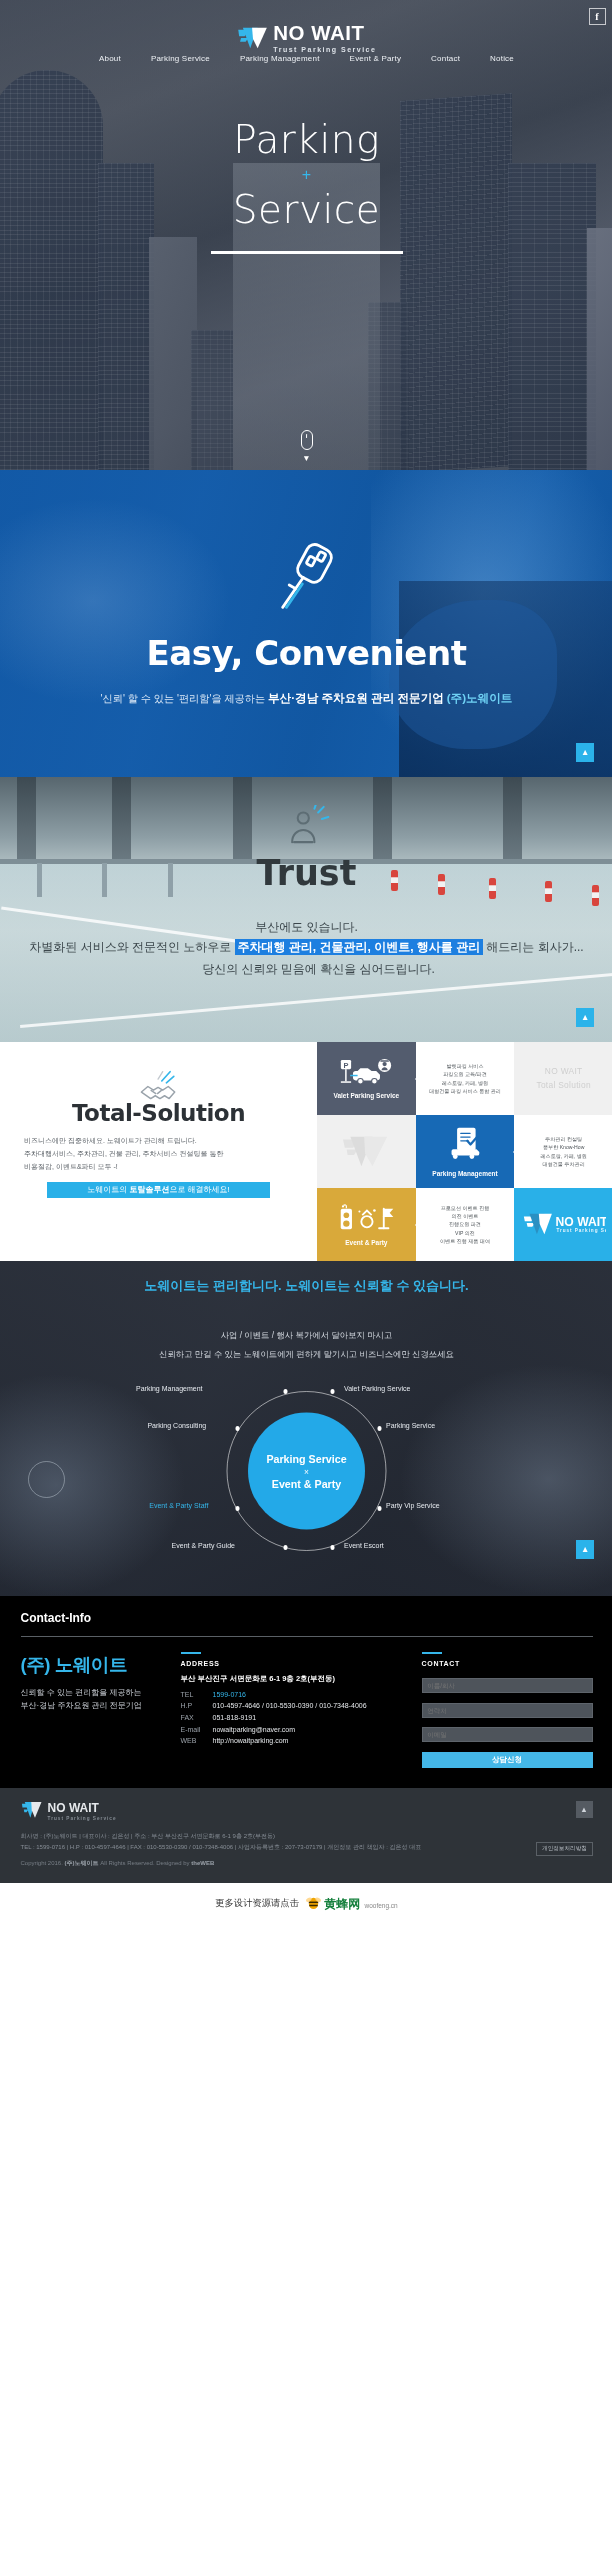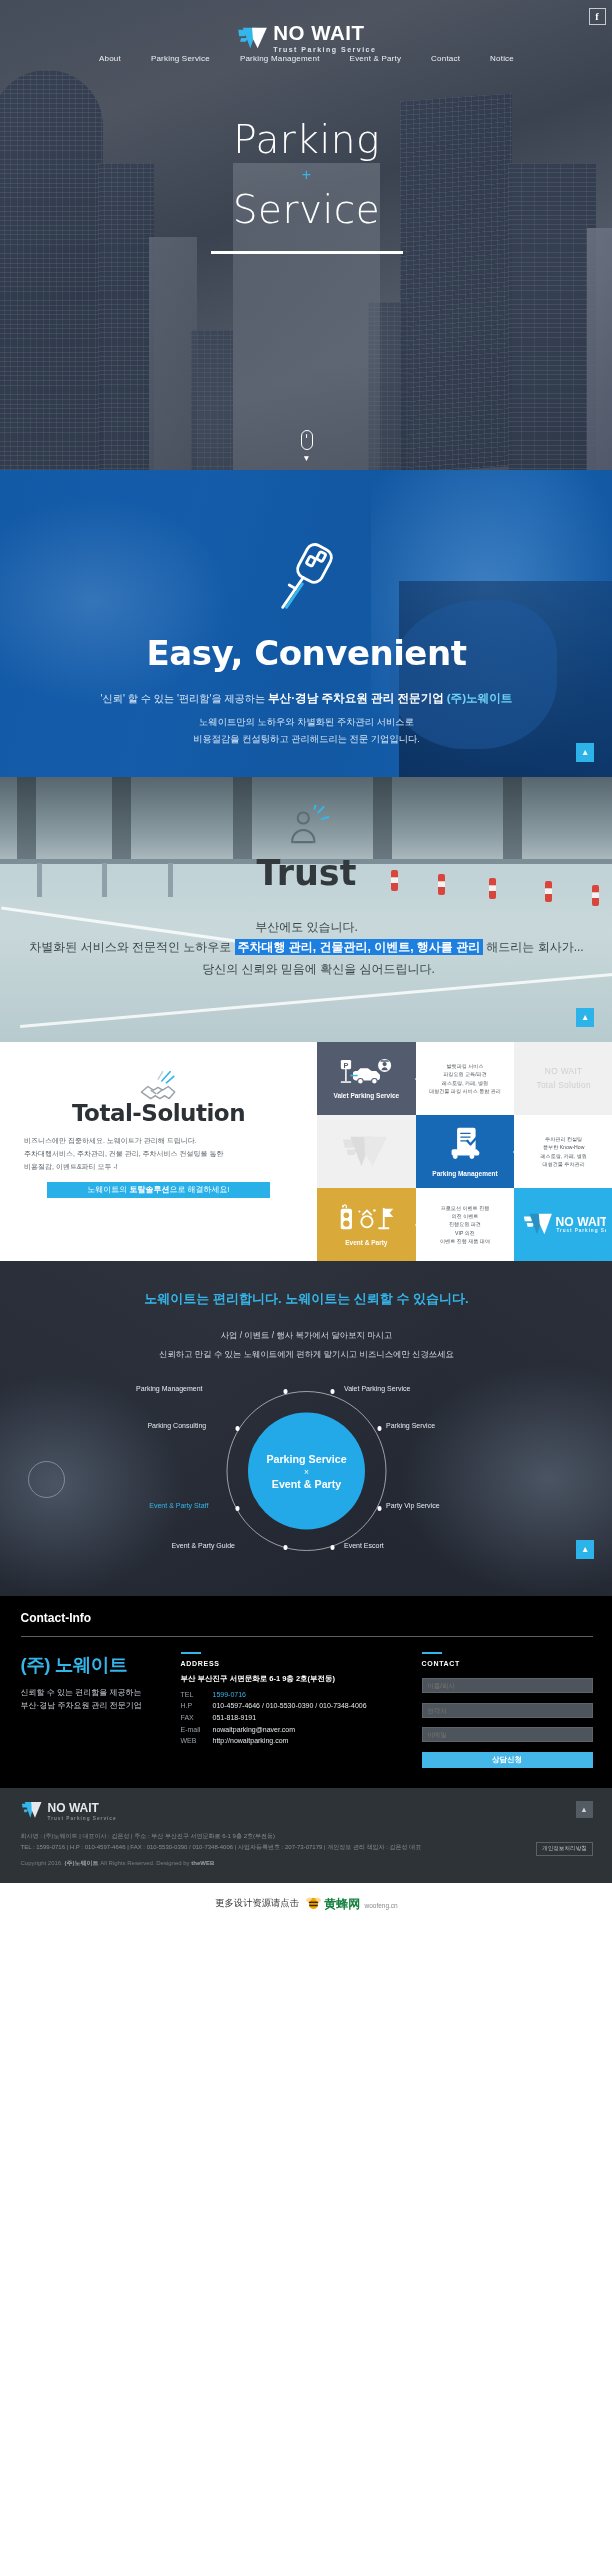--- a/index.html
+++ b/index.html
@@ -182,21 +182,21 @@
   }
   .grey-tot{ font-size:8.4px; line-height:1.6; letter-spacing:0.3px;}
 
   
   .diagram{
     position:relative; height:335px; overflow:hidden;
     background:
       linear-gradient(rgba(40,45,55,.88), rgba(32,37,47,.92)),
       linear-gradient(110deg,#3b4250 0%,#565e6d 35%,#2e3440 65%,#4a515f 100%);
   }
-  .dg-h{ position:absolute; top:29px; left:0; right:0; text-align:center; z-index:4;
+  .dg-h{ position:absolute; top:16px; left:0; right:0; text-align:center; z-index:4;
     color:#35b6ea; font-size:13px; font-weight:bold; }
   .dg-p{ position:absolute; left:0; right:0; text-align:center; z-index:4;
     color:#d6dbe2; font-size:8.4px; line-height:1.9;}
   .dg-p.a{ top:48px;} .dg-p.b{ top:67px;} .dg-p.c{ top:86px;}
   .circle-wrap{ position:absolute; top:126px; left:50%; transform:translateX(-50%); width:307px; height:168px; z-index:4;}
   .ring{ position:absolute; left:50%; top:50%; transform:translate(-50%,-50%);
     width:160px; height:160px; border-radius:50%; border:0.9px solid rgba(255,255,255,.55); }
   .core{ position:absolute; left:50%; top:50%; transform:translate(-50%,-50%);
     width:117px; height:117px; border-radius:50%; background:#23a9e8;
     display:flex; flex-direction:column; align-items:center; justify-content:center;
@@ -324,24 +324,20 @@
         <line x1="20" y1="52" x2="13" y2="48"></line>
       </g>
       <line x1="27" y1="47" x2="10" y2="72" stroke="#35b6ea" stroke-width="3" stroke-linecap="round"></line>
     </svg>
   </span>
 
   <h2 class="easy-h">Easy, Convenient</h2>
 
   <div class="easy-lead">
     <span>'신뢰' 할 수 있는 '편리함'을 제공하는 </span><b>부산·경남 주차요원 관리 전문기업</b> <span class="cy">(주)노웨이트</span>
-  </div>
-  <div class="easy-p p1">
-    <div>노웨이트만의 노하우와 차별화된 주차관리 서비스로</div>
-    <div>비용절감을 컨설팅하고 관리해드리는 전문 기업입니다.</div>
   </div>
 
   <div class="easy-up">▲</div>
 </section>
 
 <section class="trust">
   <div class="t-ceiling"></div>
   <div class="t-pillar" style="left:17px;"></div>
   <div class="t-pillar" style="left:112px;"></div>
   <div class="t-pillar" style="left:233px;"></div>

